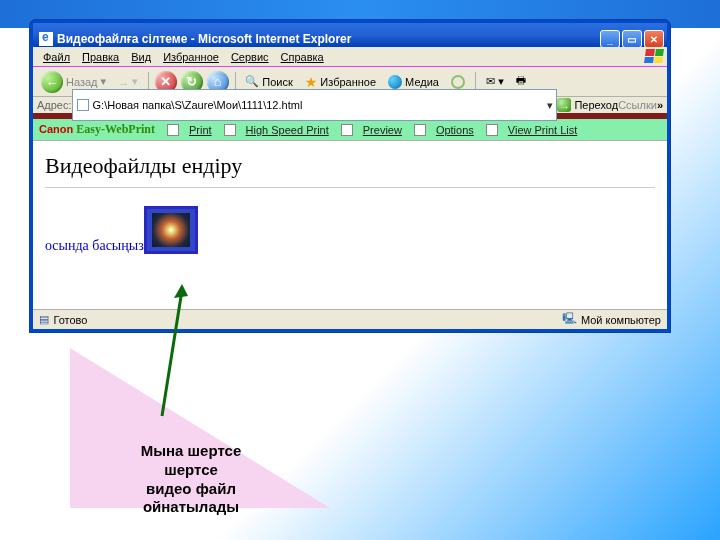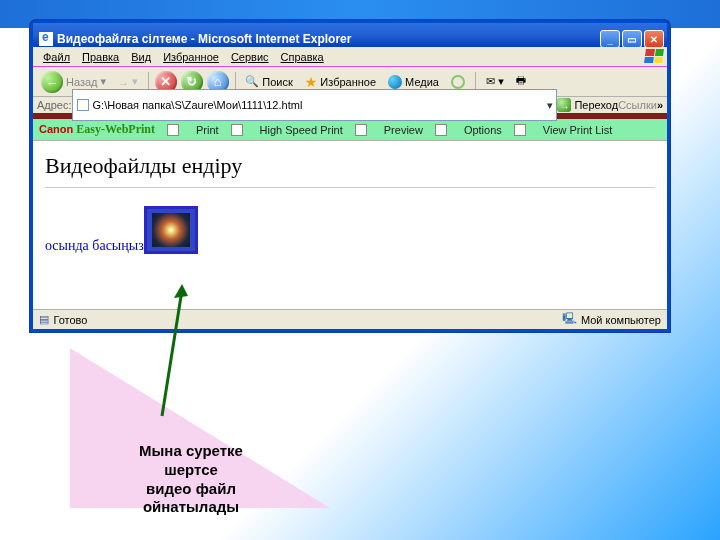--- a/index.html
+++ b/index.html
@@ -136,21 +136,21 @@
   .go-arrow{width:14px;height:14px;background:radial-gradient(circle at 30% 30%,#b8f0a0,#2e8a08);border-radius:3px;display:flex;align-items:center;justify-content:center;color:#fff;font-size:10px;}
   .links-label{color:#888;}
   .chev{color:#000;font-weight:bold;}
   .canon-bar{
     height:22px; background:#86efac; display:flex; align-items:center;
     padding:0 6px; gap:12px; border-bottom:1px solid #b0b0b0; font-size:11px;
   }
   .canon-logo{font-weight:bold;}
   .canon-logo .c{color:#cc0000;}
   .canon-logo .e{color:#2e8a08; font-family: 'Comic Sans MS', cursive; font-size:12px;}
-  .canon-item{display:flex;align-items:center;gap:17px;color:#222;}
+  .canon-item{display:flex;align-items:center;gap:10px;color:#222;text-decoration:underline;}
   .ci{width:12px;height:12px;border:1px solid #888;background:#fff;}
   .content-area{
     background:#fff;
     height: 174px;
     padding: 8px 12px;
   }
   .page-heading{font-family:'Times New Roman',serif;font-size:22px;font-weight:normal;margin:4px 0 8px;}
   .hr{height:1px;background:#ccc;margin:4px 0 18px;}
   .video-row{display:flex;align-items:flex-end;gap:0;}
   .link-text{color:#0000cc;font-family:'Times New Roman',serif;font-size:14px;}
@@ -335,18 +335,18 @@
 <div class="arrow">
   <svg width="40" height="140">
     <line x1="10" y1="132" x2="30" y2="6" stroke="#0a6a0a" stroke-width="3"></line>
     <polygon points="30,0 22,14 36,12" fill="#0a6a0a"></polygon>
   </svg>
 </div>
 
 <div class="caption-tri">
   <div class="tri"></div>
   <div class="caption-text">
-    <div>Мына суретке</div>
+    <div>Мына шертсе</div>
     <div>шертсе</div>
     <div>видео файл</div>
     <div>ойнатылады</div>
   </div>
 </div>
 
 </body></html>

